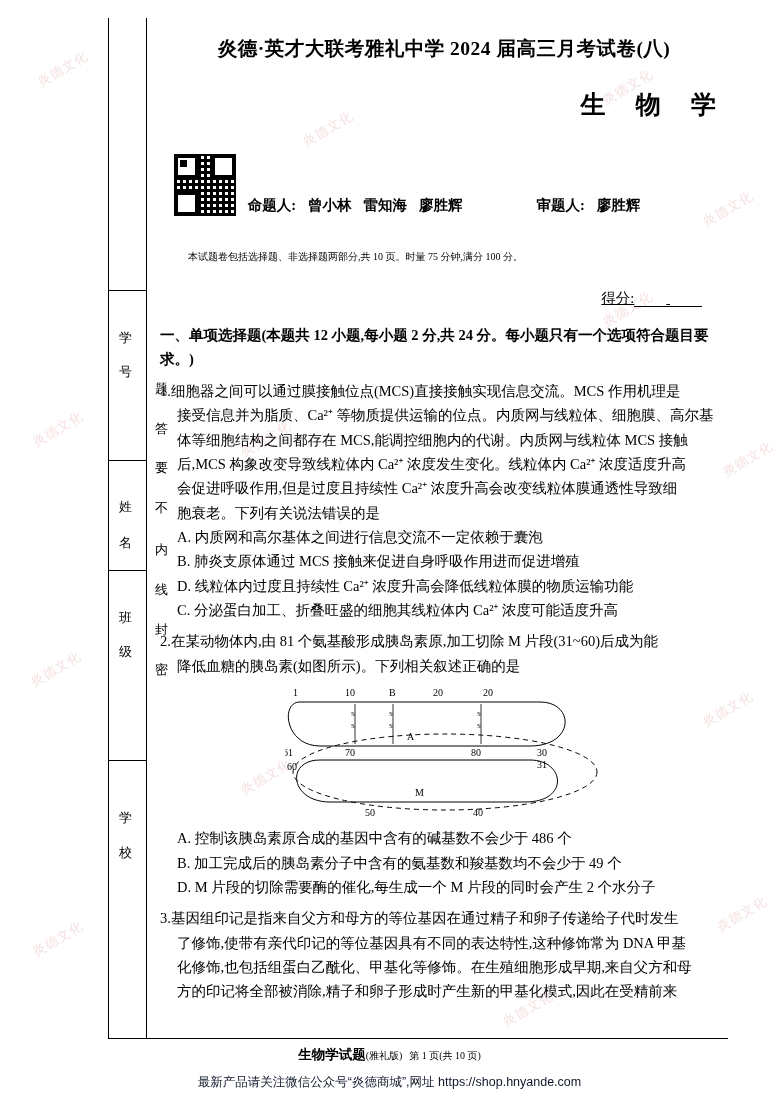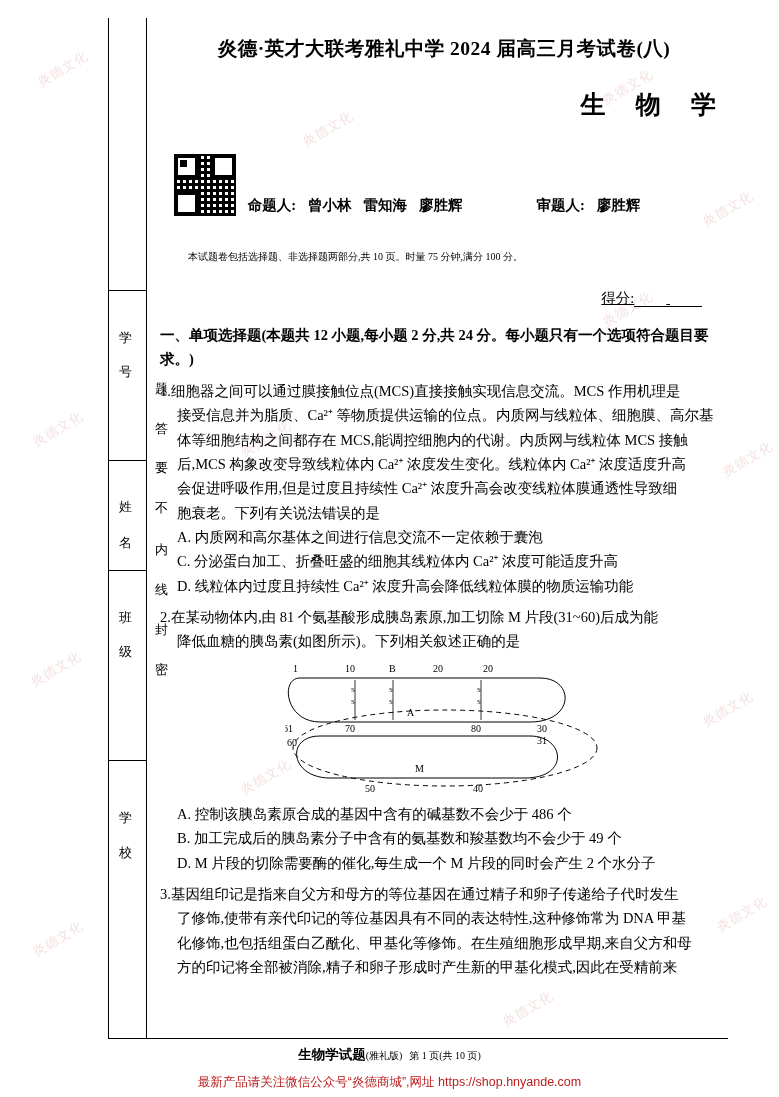--- a/index.html
+++ b/index.html
@@ -140,21 +140,21 @@
   .footer{
     position:absolute;
     left:0;top:1046px;width:779px;
     text-align:center;
     font-size:13.5px;
     font-weight:bold;
   }
   .footer .ver{font-weight:normal;font-size:10px;}
   .foot2{
     position:absolute;left:0;top:1074px;width:779px;
-    text-align:center;font-size:12.5px;color:#b91c1c;
+    text-align:center;font-size:12.5px;color:#0f172a;
     font-family:"Liberation Sans", sans-serif;
   }
 </style>
 </head>
 <body>
 
 <div class="page">
 
   <div class="wm" style="left:35px;top:60px;">炎德文化</div>
   <div class="wm" style="left:600px;top:78px;">炎德文化</div>
@@ -215,22 +215,23 @@
     <div class="sec-head">一、单项选择题(本题共 12 小题,每小题 2 分,共 24 分。每小题只有一个选项符合题目要求。)</div>
 
     <div class="q">
       <p class="hang"><span class="num">1.</span><span>细胞器之间可以通过膜接触位点(MCS)直接接触实现信息交流。MCS 作用机理是</span></p>
       <p class="opt">接受信息并为脂质、Ca²⁺ 等物质提供运输的位点。内质网与线粒体、细胞膜、高尔基</p>
       <p class="opt">体等细胞结构之间都存在 MCS,能调控细胞内的代谢。内质网与线粒体 MCS 接触</p>
       <p class="opt">后,MCS 构象改变导致线粒体内 Ca²⁺ 浓度发生变化。线粒体内 Ca²⁺ 浓度适度升高</p>
       <p class="opt">会促进呼吸作用,但是过度且持续性 Ca²⁺ 浓度升高会改变线粒体膜通透性导致细</p>
       <p class="opt">胞衰老。下列有关说法错误的是</p>
       <p class="opt">A. 内质网和高尔基体之间进行信息交流不一定依赖于囊泡</p>
+      <p class="opt">B. 肺炎支原体通过 MCS 接触来促进自身呼吸作用进而促进增殖</p>
+      <p class="opt">D. 线粒体内过度且持续性 Ca²⁺ 浓度升高会降低线粒体膜的物质运输功能</p>
       <p class="opt">C. 分泌蛋白加工、折叠旺盛的细胞其线粒体内 Ca²⁺ 浓度可能适度升高</p>
-      <p class="opt">D. 线粒体内过度且持续性 Ca²⁺ 浓度升高会降低线粒体膜的物质运输功能</p>
     </div>
 
     <div class="q">
       <p class="hang"><span class="num">2.</span><span>在某动物体内,由 81 个氨基酸形成胰岛素原,加工切除 M 片段(31~60)后成为能</span></p>
       <p class="opt">降低血糖的胰岛素(如图所示)。下列相关叙述正确的是</p>
 
       <div class="figure">
         <svg width="330" height="140" viewBox="0 0 330 140">
 
           <ellipse cx="160" cy="88" rx="152" ry="38" fill="none" stroke="#000" stroke-width="1" stroke-dasharray="5,4"></ellipse>

